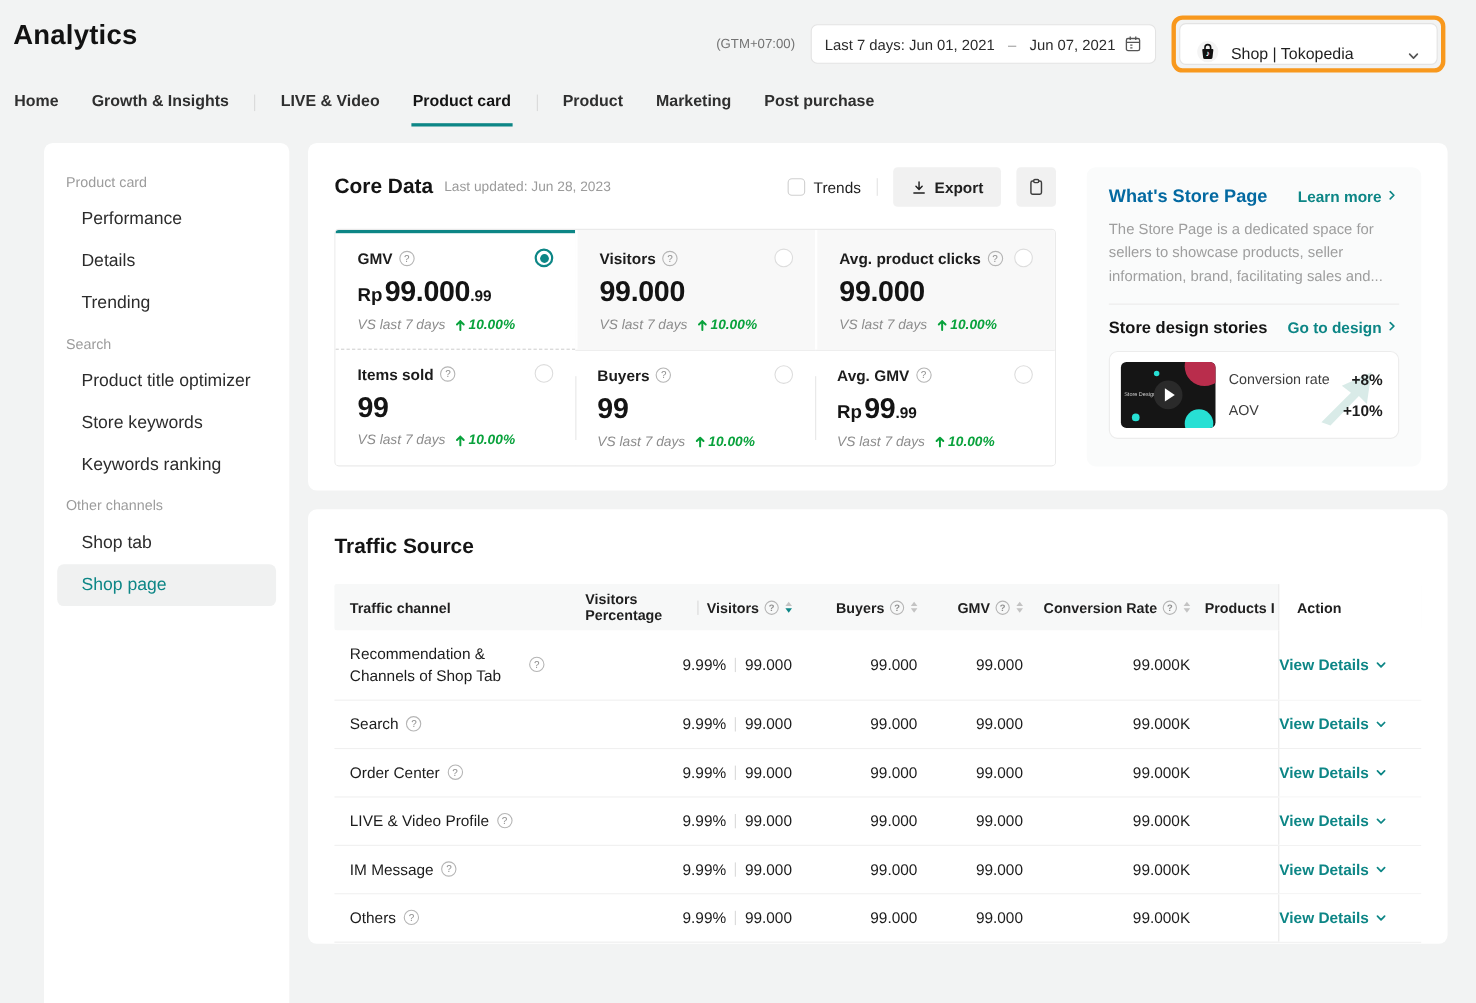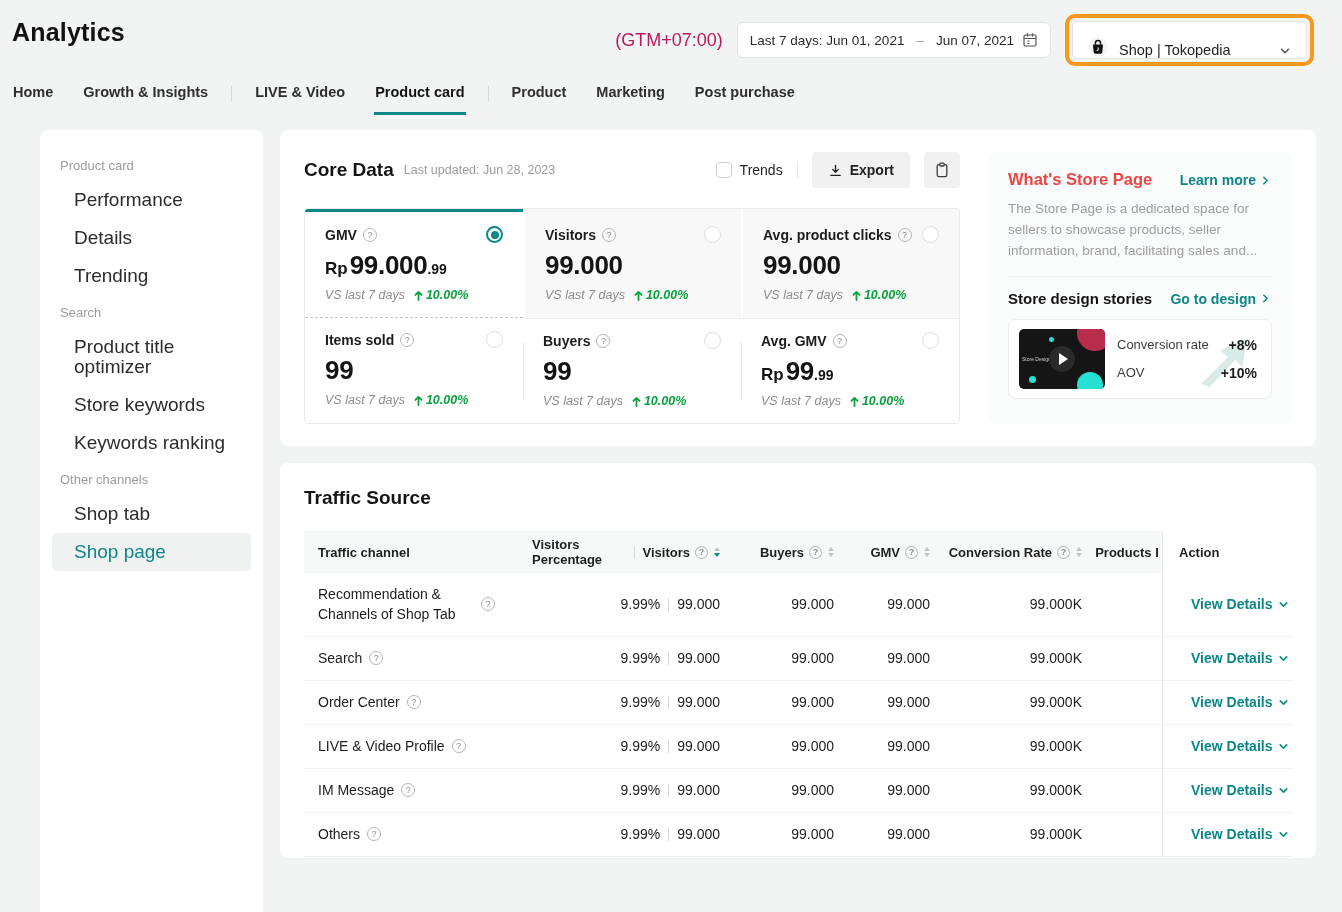--- a/index.html
+++ b/index.html
@@ -4,21 +4,21 @@
 <style>
   * { margin:0; padding:0; box-sizing:border-box; }
   html,body { width:1342px; height:912px; }
   body { font-family:"Liberation Sans","DejaVu Sans",sans-serif; color:#1f1f1f; }
   .page { position:relative; width:1342px; height:912px; background:#f2f3f3; overflow:hidden; }
 
   
   .topbar { display:flex; align-items:flex-start; padding:14px 28px 0 12px; }
   .page-title { font-size:25px; font-weight:800; letter-spacing:.2px; color:#121212; margin-top:4px; }
   .topbar-right { margin-left:auto; display:flex; align-items:center; gap:14px; }
-  .tz { font-size:18px; color:#be185d; }
+  .tz { font-size:12px; color:#737373; }
   .datebox { display:flex; align-items:center; gap:8px; height:36px; padding:0 12px; background:#fff;
              border:1px solid #e3e3e3; border-radius:6px; font-size:13.5px; color:#2b2b2b; cursor:pointer; }
   .datebox .dash { color:#9a9a9a; margin:0 4px; }
   .shop-annot { border:4px solid #f8981d; border-radius:10px; padding:3px; }
   .shop-select { display:flex; align-items:flex-end; gap:10px; width:235px; height:38px; padding:0 14px;
                  background:#fff; border:1px solid #e3e3e3; border-radius:6px; cursor:pointer; }
   .shop-select .lbl { font-size:14.5px; color:#1f1f1f; }
   .chev { color:#555; }
   .shop-select .chev { margin-left:auto; }
 
@@ -29,21 +29,21 @@
   .navtab.active { color:#141414; font-weight:700; border-bottom-color:#0d8686; }
   .nav-divider { width:1px; height:15px; background:#d9d9d9; margin:0 -6px 8px; }
 
   
   .content { display:flex; gap:17px; padding:15px 26px 0 40px; align-items:flex-start; }
   .card { background:#fff; border-radius:8px; }
 
   
   .sidebar { width:223px; min-width:223px; height:794px; padding:18px 0 12px; }
   .side-heading { padding:10px 20px 8px; font-size:13px; color:#9c9c9c; }
-  .side-item { padding:9px 20px 9px 34px; font-size:19px; color:#2c2c2c; line-height:20px; cursor:pointer; }
+  .side-item { padding:9px 20px 9px 34px; font-size:16px; color:#2c2c2c; line-height:20px; cursor:pointer; }
   .side-item.active { margin:0 12px; padding:9px 10px 9px 22px; background:#f0f1f1; border-radius:6px; color:#0d8686; }
 
   .main { flex:1; }
 
   
   .card1 { display:flex; gap:28px; padding:22px 24px; margin-bottom:17px; }
   .core { flex:1; min-width:0; }
   .core-head { display:flex; align-items:center; margin-bottom:20px; }
   .sec-title { font-size:19px; font-weight:700; color:#141414; }
   .updated { font-size:12.5px; color:#9b9b9b; margin-left:10px; }
@@ -77,22 +77,22 @@
   .vpre { font-size:17px; font-weight:700; margin-right:2px; }
   .vmain { font-size:26px; font-weight:700; letter-spacing:-.3px; }
   .vsuf { font-size:14px; font-weight:700; }
   .mvs { display:flex; align-items:center; gap:9px; font-size:12.5px;font-style:italic; }
   .vslabel { color:#8c8c8c; }
   .green { display:inline-flex; align-items:center; gap:3px; color:#09a23c; font-weight:700; }
 
   
   .storepanel { width:304px; min-width:304px; background:#fafbfb; border-radius:8px; padding:18px 20px 16px; }
   .sp-row { display:flex; align-items:baseline; justify-content:space-between; }
-  .sp-title { font-size:16.5px; font-weight:700; color:#ef4444; }
-  .tlink { display:inline-flex; align-items:center; gap:3px; font-size:14px; font-weight:600; color:#0d8686;
+  .sp-title { font-size:16.5px; font-weight:700; color:#0369a1; }
+  .tlink { display:inline-flex; align-items:flex-start; gap:3px; font-size:14px; font-weight:600; color:#0d8686;
            text-decoration:none; cursor:pointer; background:none; border:none; font-family:inherit; }
   .chev-right { transform:rotate(-90deg); }
   .sp-desc { margin:10px 0 14px; font-size:13.5px; line-height:1.55; color:#9e9e9e; }
   .sp-divider { border:none; border-top:1px solid #ececec; margin-bottom:13px; }
   .stories-title { font-size:15px; font-weight:700; color:#141414; }
   .story-card { position:relative; margin-top:12px; display:flex; gap:12px; align-items:center; background:#fff;
                 border:1px solid #ececec; border-radius:8px; padding:9px 10px; overflow:hidden; }
   .thumb { position:relative; width:86px; height:60px; border-radius:5px; background:#151515; overflow:hidden; flex:none; cursor:pointer; }
   .th-red { position:absolute; width:36px; height:36px; border-radius:50%; background:#b92d4c; top:-14px; right:-8px; }
   .th-teal { position:absolute; width:26px; height:26px; border-radius:50%; background:#27e0d4; bottom:-9px; right:2px; }
@@ -124,21 +124,21 @@
   .cd { border:3.5px solid transparent; border-bottom:none; border-top:4.5px solid #c3c3c3; }
   .cd.on { border-top-color:#0d8686; }
   .th-products { overflow:hidden; white-space:nowrap; justify-content:center; padding-left:10px; }
   .th-action { background:#fff; border-left:1px solid #e9e9e9; height:42px; padding-left:16px; }
 
   .trow { border-bottom:1px solid #f0f0f0; min-height:44px; font-size:14px; color:#1c1c1c; }
   .trow:last-child { border-bottom:1px solid #ededed; }
   .td-channel { display:flex; align-items:center; gap:7px; padding:11px 6px 11px 14px; }
   .td-channel .ch { max-width:156px; line-height:1.45; }
   .td.num { display:flex; justify-content:flex-end; align-items:center; }
-  .td-action { align-self:stretch; display:flex; align-items:center; border-left:1px solid #e9e9e9; background:#fff; padding-left:28px; }
+  .td-action { align-self:stretch; display:flex; align-items:center; border-left:1px solid #e9e9e9; background:#fff; padding-left:0; }
   .view-details { display:inline-flex; align-items:center; gap:5px; background:none; border:none; font-family:inherit;
                   font-size:14px; font-weight:600; color:#0d8686; cursor:pointer; }
 
   svg { display:block; }
 </style>
 </head>
 <body>
 
 <div class="page">
 

